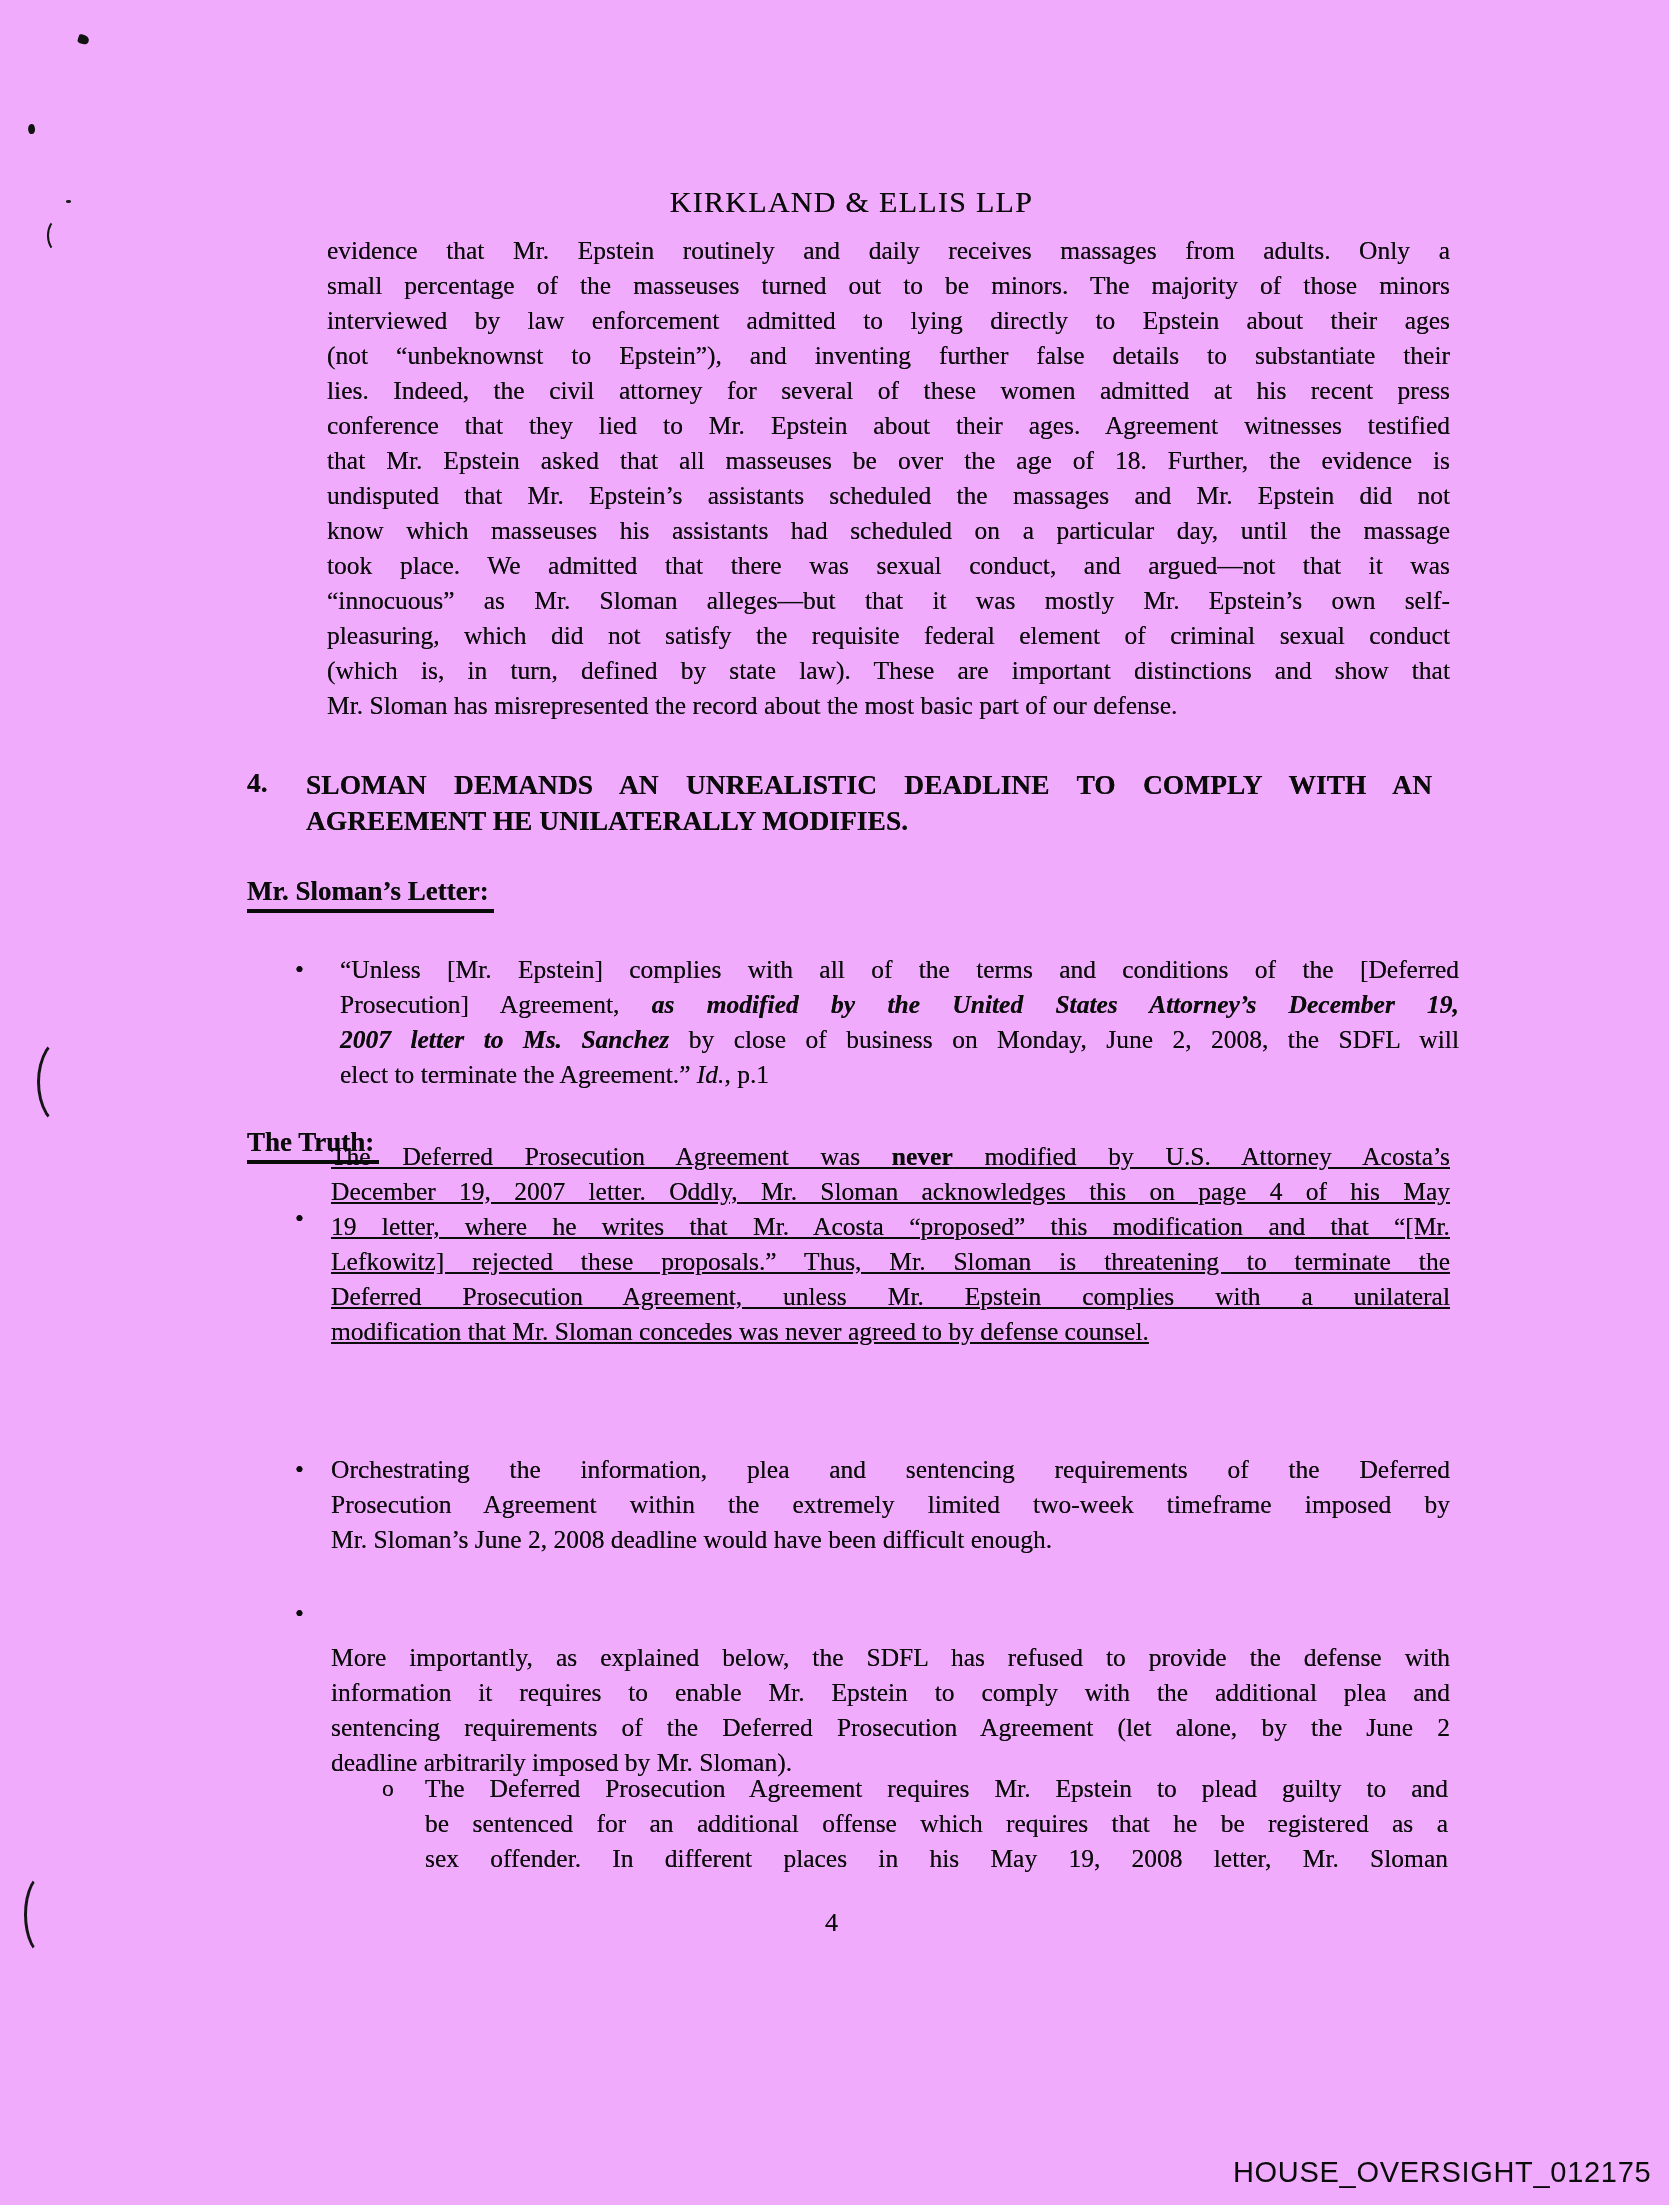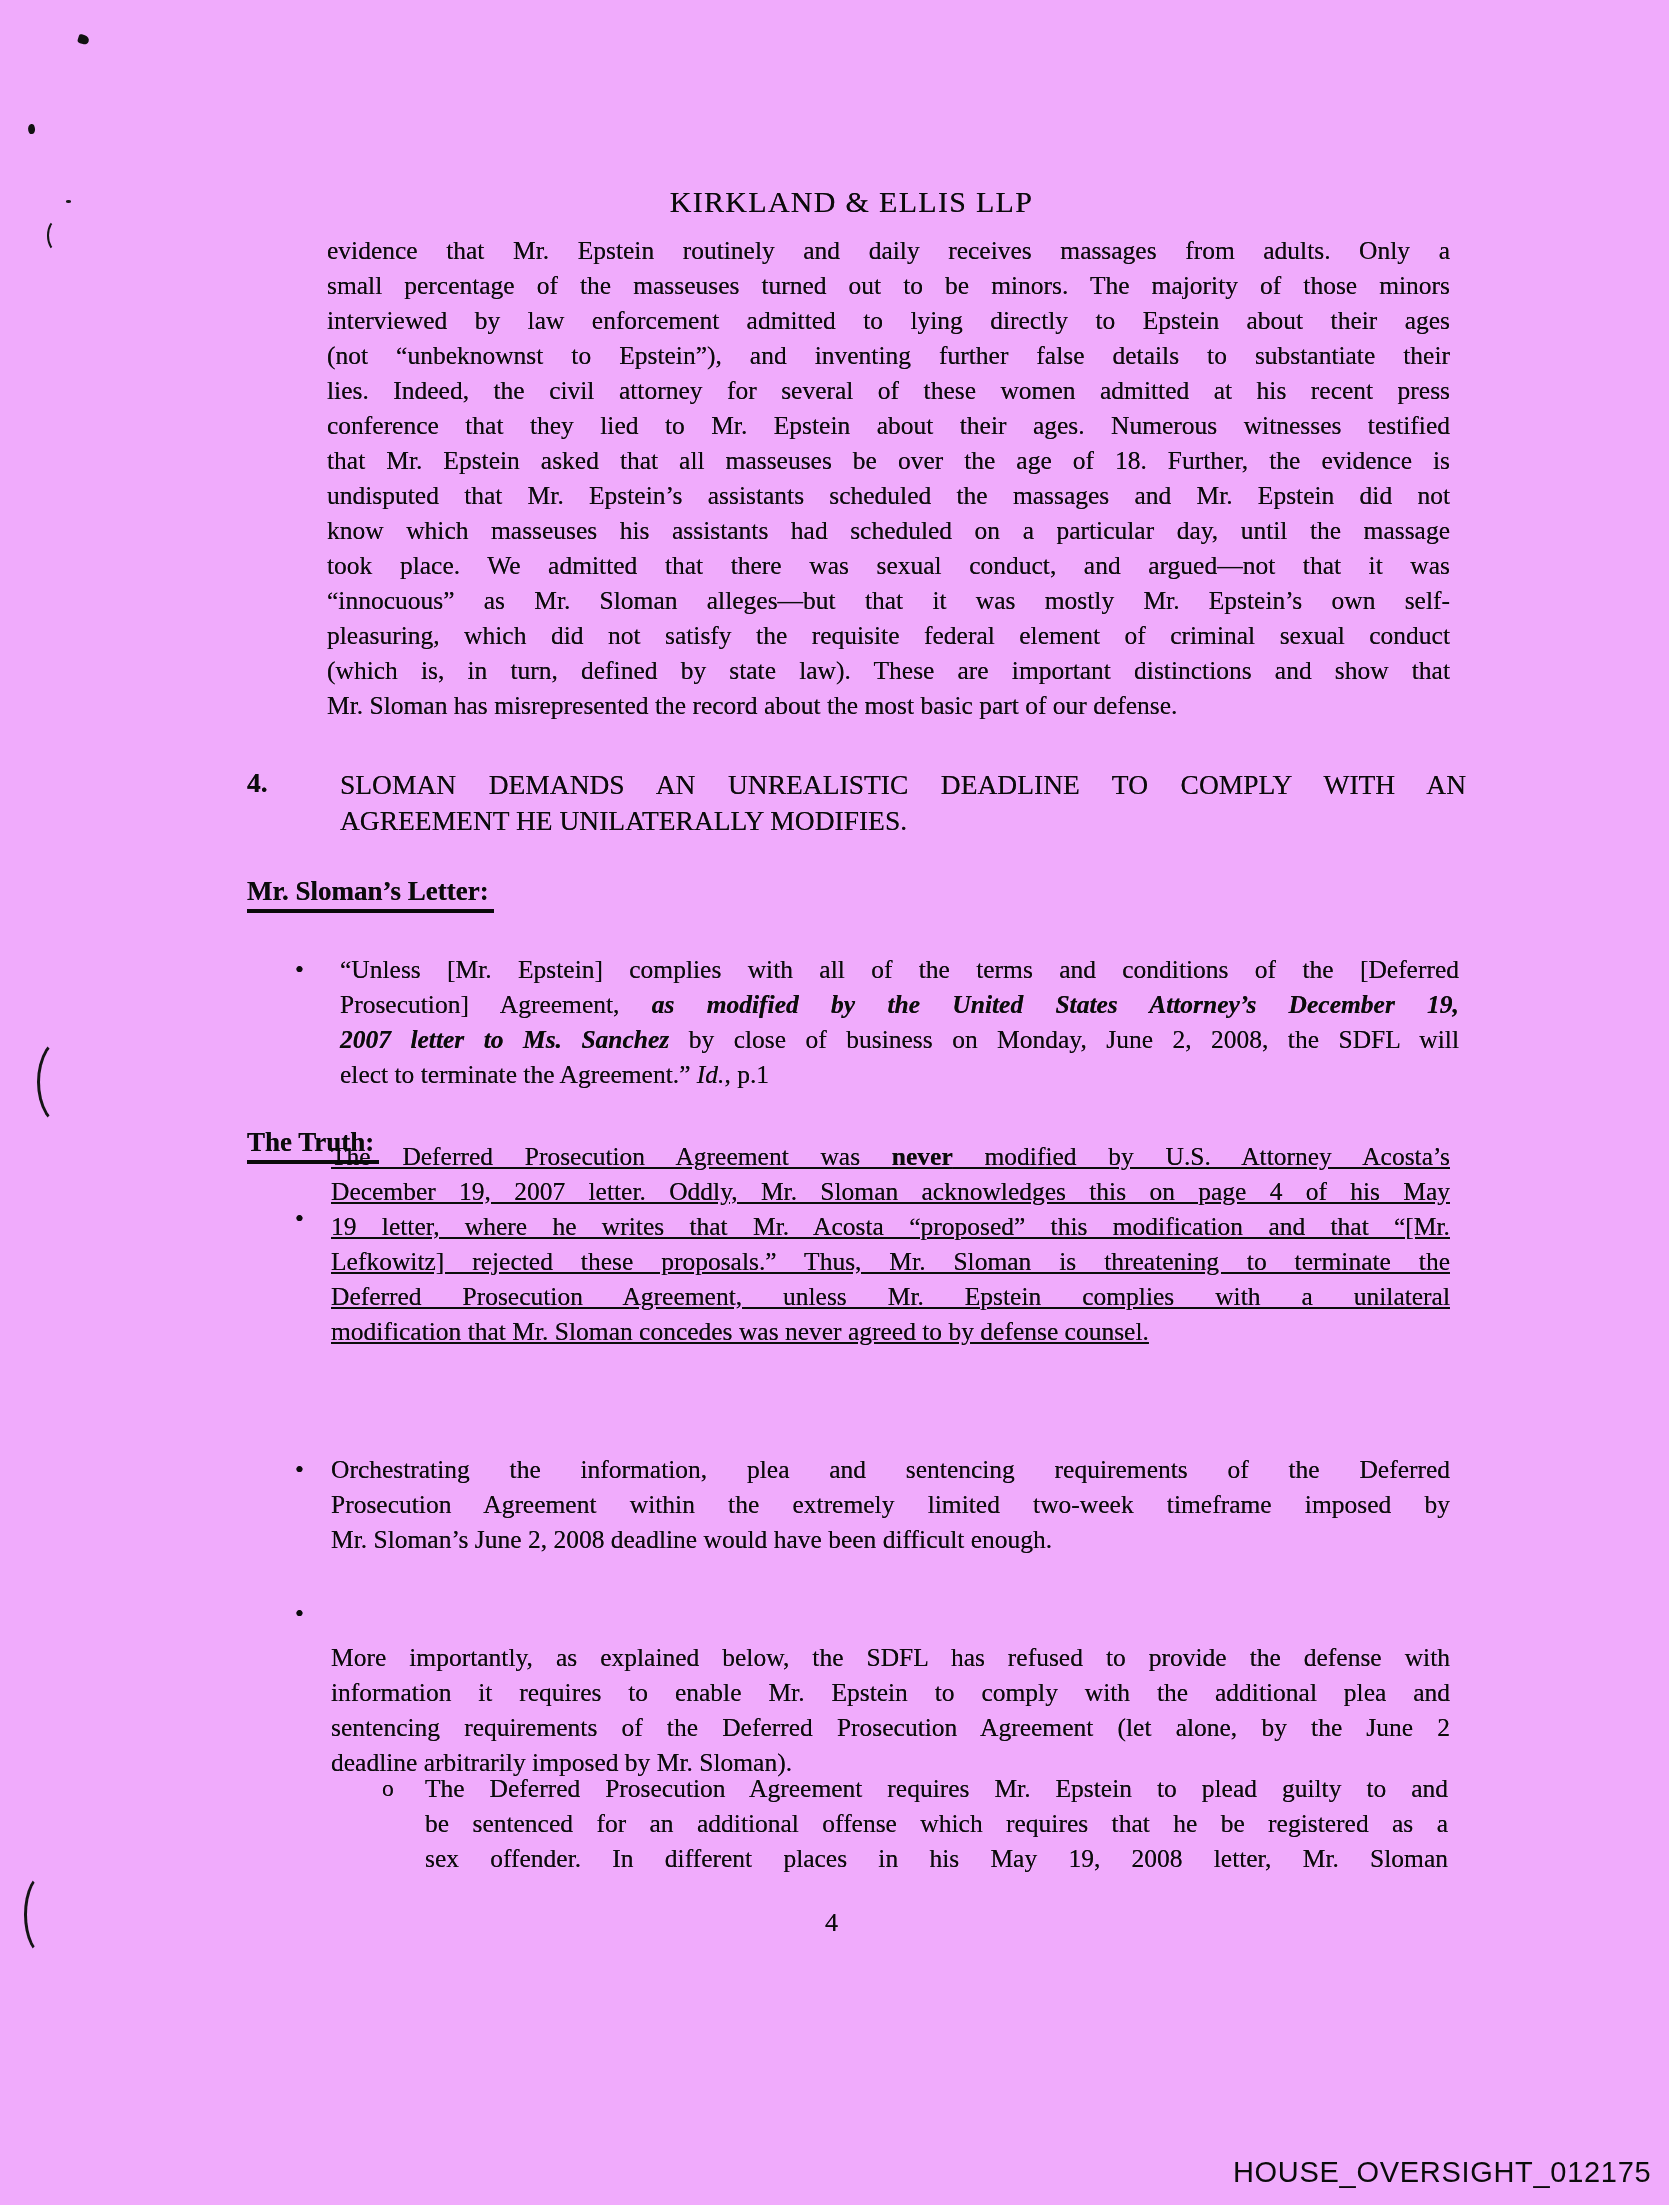--- a/index.html
+++ b/index.html
@@ -19,21 +19,21 @@
     text-align:center;
     font-size:30px;letter-spacing:1.3px;
     white-space:nowrap;
   }
   
   .txt{font-size:25.5px;line-height:35px;}
   .jline{text-align:justify;text-align-last:justify;}
   .lastline{text-align:center;text-align-last:left;}
   .para1{left:327px;top:233px;width:1123px;}
   .sec-num{left:247px;top:767px;font-size:27.5px;font-weight:bold;}
-  .sec-title{left:340px;top:767px;width:1126px;font-size:27.5px;line-height:36px;font-weight:normal;}
+  .sec-title{left:306px;top:767px;width:1126px;font-size:27.5px;line-height:36px;font-weight:bold;}
   .subhead{left:247px;font-size:27px;font-weight:bold;}
   .subhead .ul{display:inline-block;border-bottom:4.6px solid #0b0b0b;padding:0 5.2px 2px 0;}
   .subhead1{top:876px;}
   .subhead2{top:1127px;}
   .bullet-marker{font-size:25.5px;line-height:35px;}
   .qmarker{left:295px;top:952px;}
   .quote-text{left:331px;top:952px;width:1119px;margin-left:9px;}
   .b1marker{left:295px;top:1201px;}
   .b1text{left:331px;top:1139px;width:1119px;text-decoration:underline;}
   .b2marker{left:295px;top:1452px;}
@@ -74,21 +74,21 @@
   <div class="abs arc arc-low"></div>
 
   <div class="abs firm-header">KIRKLAND &amp; ELLIS LLP</div>
 
   <div class="abs para1 txt">
     <div class="jline">evidence that Mr. Epstein routinely and daily receives massages from adults.  Only a</div>
     <div class="jline">small percentage of the masseuses turned out to be minors.  The majority of those minors</div>
     <div class="jline">interviewed by law enforcement admitted to lying directly to Epstein about their ages</div>
     <div class="jline">(not “unbeknownst to Epstein”), and inventing further false details to substantiate their</div>
     <div class="jline">lies.  Indeed, the civil attorney for several of these women admitted at his recent press</div>
-    <div class="jline">conference that they lied to Mr. Epstein about their ages.  Numerous witnesses testified</div>
+    <div class="jline">conference that they lied to Mr. Epstein about their ages.  Agreement witnesses testified</div>
     <div class="jline">that Mr. Epstein asked that all masseuses be over the age of 18.  Further, the evidence is</div>
     <div class="jline">undisputed that Mr. Epstein’s assistants scheduled the massages and Mr. Epstein did not</div>
     <div class="jline">know which masseuses his assistants had scheduled on a particular day, until the massage</div>
     <div class="jline">took place.  We admitted that there was sexual conduct, and argued—not that it was</div>
     <div class="jline">“innocuous” as Mr. Sloman alleges—but that it was mostly Mr. Epstein’s own self-</div>
     <div class="jline">pleasuring, which did not satisfy the requisite federal element of criminal sexual conduct</div>
     <div class="jline">(which is, in turn, defined by state law).  These are important distinctions and show that</div>
     <div class="lastline">Mr. Sloman has misrepresented the record about the most basic part of our defense.</div>
   </div>
 

